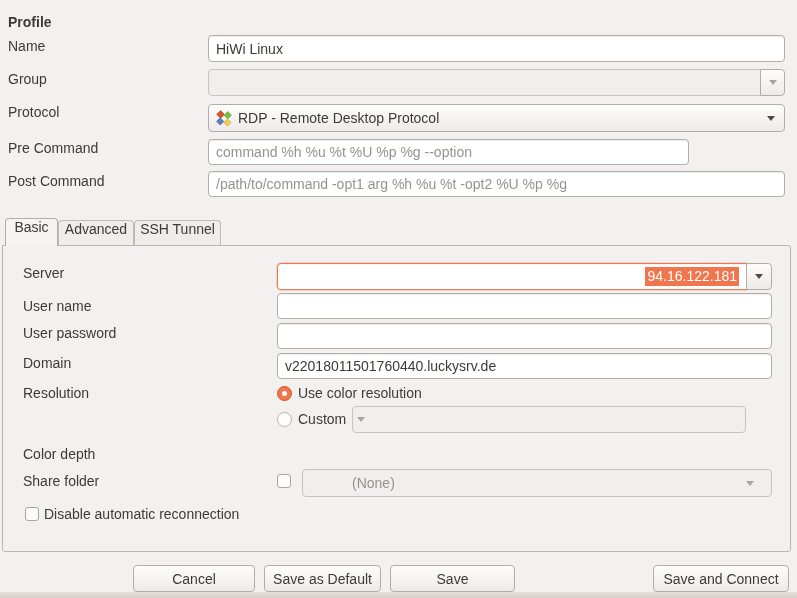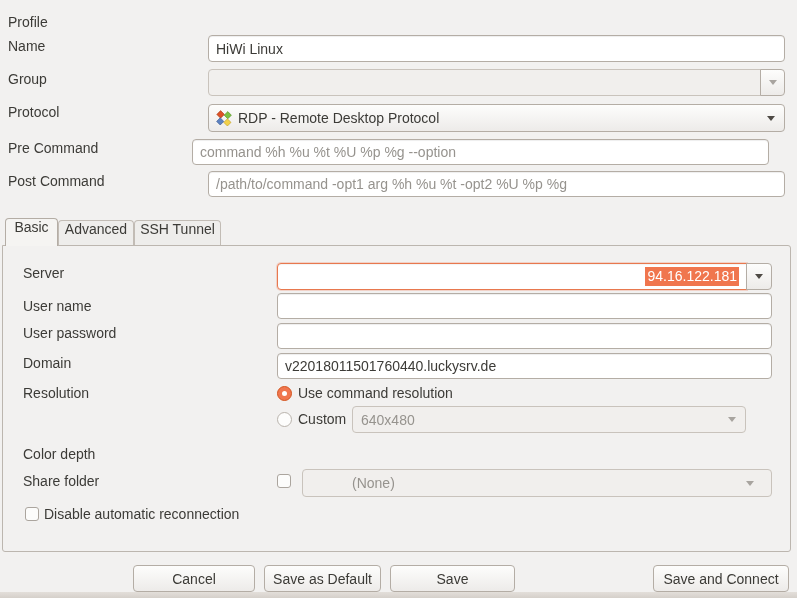--- a/index.html
+++ b/index.html
@@ -2,21 +2,21 @@
 <html><head>
 <meta charset="utf-8">
 <style>
   html,body{margin:0;padding:0;}
   .stage{
     position:relative;width:797px;height:598px;background:#f2f1f0;
     font-family:"Liberation Sans",sans-serif;font-size:14px;color:#3c3b37;
     overflow:hidden;
   }
   .lbl{position:absolute;line-height:17px;white-space:nowrap;}
-  .bold{font-weight:normal;}
+  .bold{font-weight:bold;}
   .entry{
     position:absolute;box-sizing:border-box;background:#ffffff;
     border:1px solid #b4ada5;border-radius:4px;
     box-shadow:inset 0 1px 1px rgba(0,0,0,0.07);
     display:flex;align-items:center;padding:0 7px;white-space:nowrap;overflow:hidden;
   }
   .entry.disabled{background:#f1efed;border-color:#c9c3bc;box-shadow:none;color:#96938e;}
   .entry.focused{border-color:#e8784e;box-shadow:inset 0 1px 1px rgba(0,0,0,0.05),0 0 0 1px rgba(240,118,78,0.25);}
   .placeholder{color:#96938e;}
   .sel{background:#f0764e;color:#ffffff;padding:1px 2px 2px 2px;}
@@ -75,21 +75,21 @@
         <polygon points="11.8,1.6 15.4,5.2 11.8,8.8 8.2,5.2" fill="#7cc242" stroke="#4f8a22" stroke-width="0.6"></polygon>
         <polygon points="4.2,7.8 7.8,11.4 4.2,15 0.6,11.4" fill="#5d82c1" stroke="#37568e" stroke-width="0.6"></polygon>
         <polygon points="11.4,8.8 15,12.4 11.4,16 7.8,12.4" fill="#f2d14b" stroke="#bd9a1e" stroke-width="0.6"></polygon>
       </svg>
     </span>
     <span class="combo-text" style="padding-left:6px;">RDP - Remote Desktop Protocol</span>
     <span class="arr"></span>
   </div>
 
   <div class="lbl" style="left:8px;top:140px;">Pre Command</div>
-  <div class="entry" style="left:192px;top:139px;width:577px;height:26px;">
+  <div class="entry" style="left:208px;top:139px;width:481px;height:26px;">
     <span class="placeholder">command %h %u %t %U %p %g --option</span>
   </div>
 
   <div class="lbl" style="left:8px;top:173px;">Post Command</div>
   <div class="entry" style="left:208px;top:171px;width:577px;height:26px;">
     <span class="placeholder">/path/to/command -opt1 arg %h %u %t -opt2 %U %p %g</span>
   </div>
 
   <div class="tab active" style="left:5px;top:218px;width:53px;height:28px;">
     <span>Basic</span>
@@ -121,26 +121,25 @@
     <span></span>
   </div>
 
   <div class="lbl" style="left:23px;top:355px;z-index:4;">Domain</div>
   <div class="entry" style="left:277px;top:353px;width:495px;height:26px;z-index:4;">
     <span>v22018011501760440.luckysrv.de</span>
   </div>
 
   <div class="lbl" style="left:23px;top:385px;z-index:4;">Resolution</div>
   <div class="radio on" style="left:277px;top:386px;z-index:4;"></div>
-  <div class="lbl" style="left:298px;top:385px;z-index:4;">Use command resolution</div>
+  <div class="lbl" style="left:298px;top:385px;z-index:4;">Use color resolution</div>
 
   <div class="radio off" style="left:277px;top:412px;z-index:4;"></div>
   <div class="lbl" style="left:298px;top:411px;z-index:4;">Custom</div>
   <div class="entry disabled" style="left:352px;top:406px;width:394px;height:27px;z-index:4;padding:0;">
-    <span class="combo-text">640x480</span>
     <span class="arr gray"></span>
   </div>
   <div class="raised btn" style="left:751px;top:406px;width:21px;height:27px;">
     <span>...</span>
   </div>
 
   <div class="lbl" style="left:23px;top:446px;z-index:4;">Color depth</div>
   <div class="raised" style="left:273px;top:440px;width:499px;height:27px;">
     <span class="combo-text">True color (32 bpp)</span>
     <span class="arr"></span>

